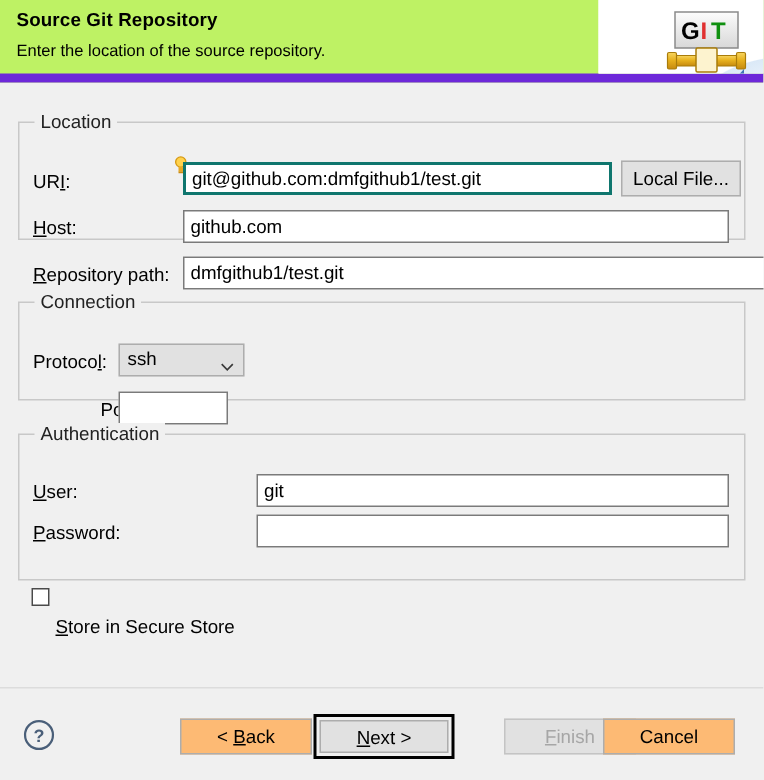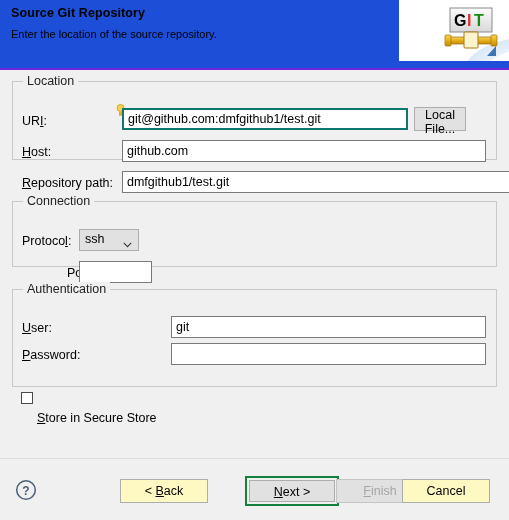--- a/index.html
+++ b/index.html
@@ -13,23 +13,23 @@
     font-family: "Liberation Sans", sans-serif;
     font-size: 12px;
     color: #000;
     overflow: hidden;
     position: relative;
   }
 
   
   .header {
     position: relative;
-    height: 70px;
-    background: #1d4ed8;
-    border-bottom: 2px solid #6d28d9;
+    height: 55px;
+    background: #bef264;
+    border-bottom: 6px solid #6d28d9;
     box-sizing: border-box;
     overflow: hidden;
   }
   .header-swoosh {
     position: absolute;
     right: 0;
     top: 0;
     width: 110px;
     height: 61px;
     background:
@@ -186,44 +186,43 @@
     left: 15px;
     top: 479px;
     width: 22px;
     height: 22px;
   }
   .fbtn {
     position: absolute;
     top: 479px;
     height: 24px;
     box-sizing: border-box;
-    background: #fef9c3;
+    background: #fdba74;
     border: 1px solid #adadad;
     font-family: "Liberation Sans", sans-serif;
     font-size: 12.5px;
     color: #000;
     text-align: center;
     line-height: 22px;
     cursor: default;
     padding: 0;
   }
   .fbtn.disabled {
     color: #a6a6a6;
     border-color: #c4c4c4;
     background: #e1e1e1;
     margin-left: 28px;
   }
   .fbtn-focus-wrap {
     position: absolute;
     top: 476px;
     box-sizing: border-box;
-    border: 2px solid #15803d;
+    border: 2px solid #000000;
     background: #f0f0f0;
     padding: 2px;
-    margin-left: 36px;
   }
   .fbtn-inner {
     box-sizing: border-box;
     width: 100%;
     height: 100%;
     background: #e1e1e1;
     border: 1px solid #adadad;
     font-family: "Liberation Sans", sans-serif;
     font-size: 12.5px;
     color: #000;
@@ -282,37 +281,37 @@
   <div class="hint-bulb" style="left:116px; top:41px;">
     <svg width="9" height="12" viewBox="0 0 9 12" xmlns="http://www.w3.org/2000/svg">
       <circle cx="4.5" cy="4" r="3.4" fill="#ffd24d" stroke="#d79a12" stroke-width="0.9"></circle>
       <rect x="3" y="7.4" width="3" height="3" fill="#e8a820"></rect>
       <rect x="3" y="10.3" width="3" height="1.2" fill="#c98a10"></rect>
     </svg>
   </div>
 
   <input class="textfield focused" style="left: 122px; top: 45px; width: 286px;" value="git@github.com:dmfgithub1/test.git">
 
-  <button class="btn" style="left:414px; top:44px; width:52px; height:24px;">Local File...</button>
+  <button class="btn" style="left:414px; top:44px; width:80px; height:24px;">Local File...</button>
 
   <div class="fld-label" style="left:22px; top:82px;"><span></span><span class="mn">H</span><span>ost:</span></div>
 
   <input class="textfield" style="left: 122px; top: 77px; width: 364px;" value="github.com">
 
   <div class="fld-label" style="left:22px; top:113px;"><span></span><span class="mn">R</span><span>epository path:</span></div>
 
   <input class="textfield" style="left: 122px; top: 108px; width: 419px;" value="dmfgithub1/test.git">
 
   <div class="group" style="left:12px; top:138px; width:485px; height:66px;">
     <div class="group-title">Connection</div>
   </div>
 
   <div class="fld-label" style="left:22px; top:171px;"><span>Protoco</span><span class="mn">l</span><span>:</span></div>
 
-  <div class="combo" style="left:79px; top:166px; width:60px;">
+  <div class="combo" style="left:79px; top:166px; width:84px;">
     <span class="combo-text">ssh</span>
     <span class="combo-arrow">
       <svg width="9" height="6" viewBox="0 0 9 6" xmlns="http://www.w3.org/2000/svg">
         <polyline points="0.8,0.8 4.5,4.6 8.2,0.8" fill="none" stroke="#3a3a3a" stroke-width="1.1"></polyline>
       </svg>
     </span>
   </div>
 
   <div class="fld-label" style="left:22px; top:203px;margin-left:45px;"><span>Po</span><span class="mn">r</span><span>t:</span></div>
 

